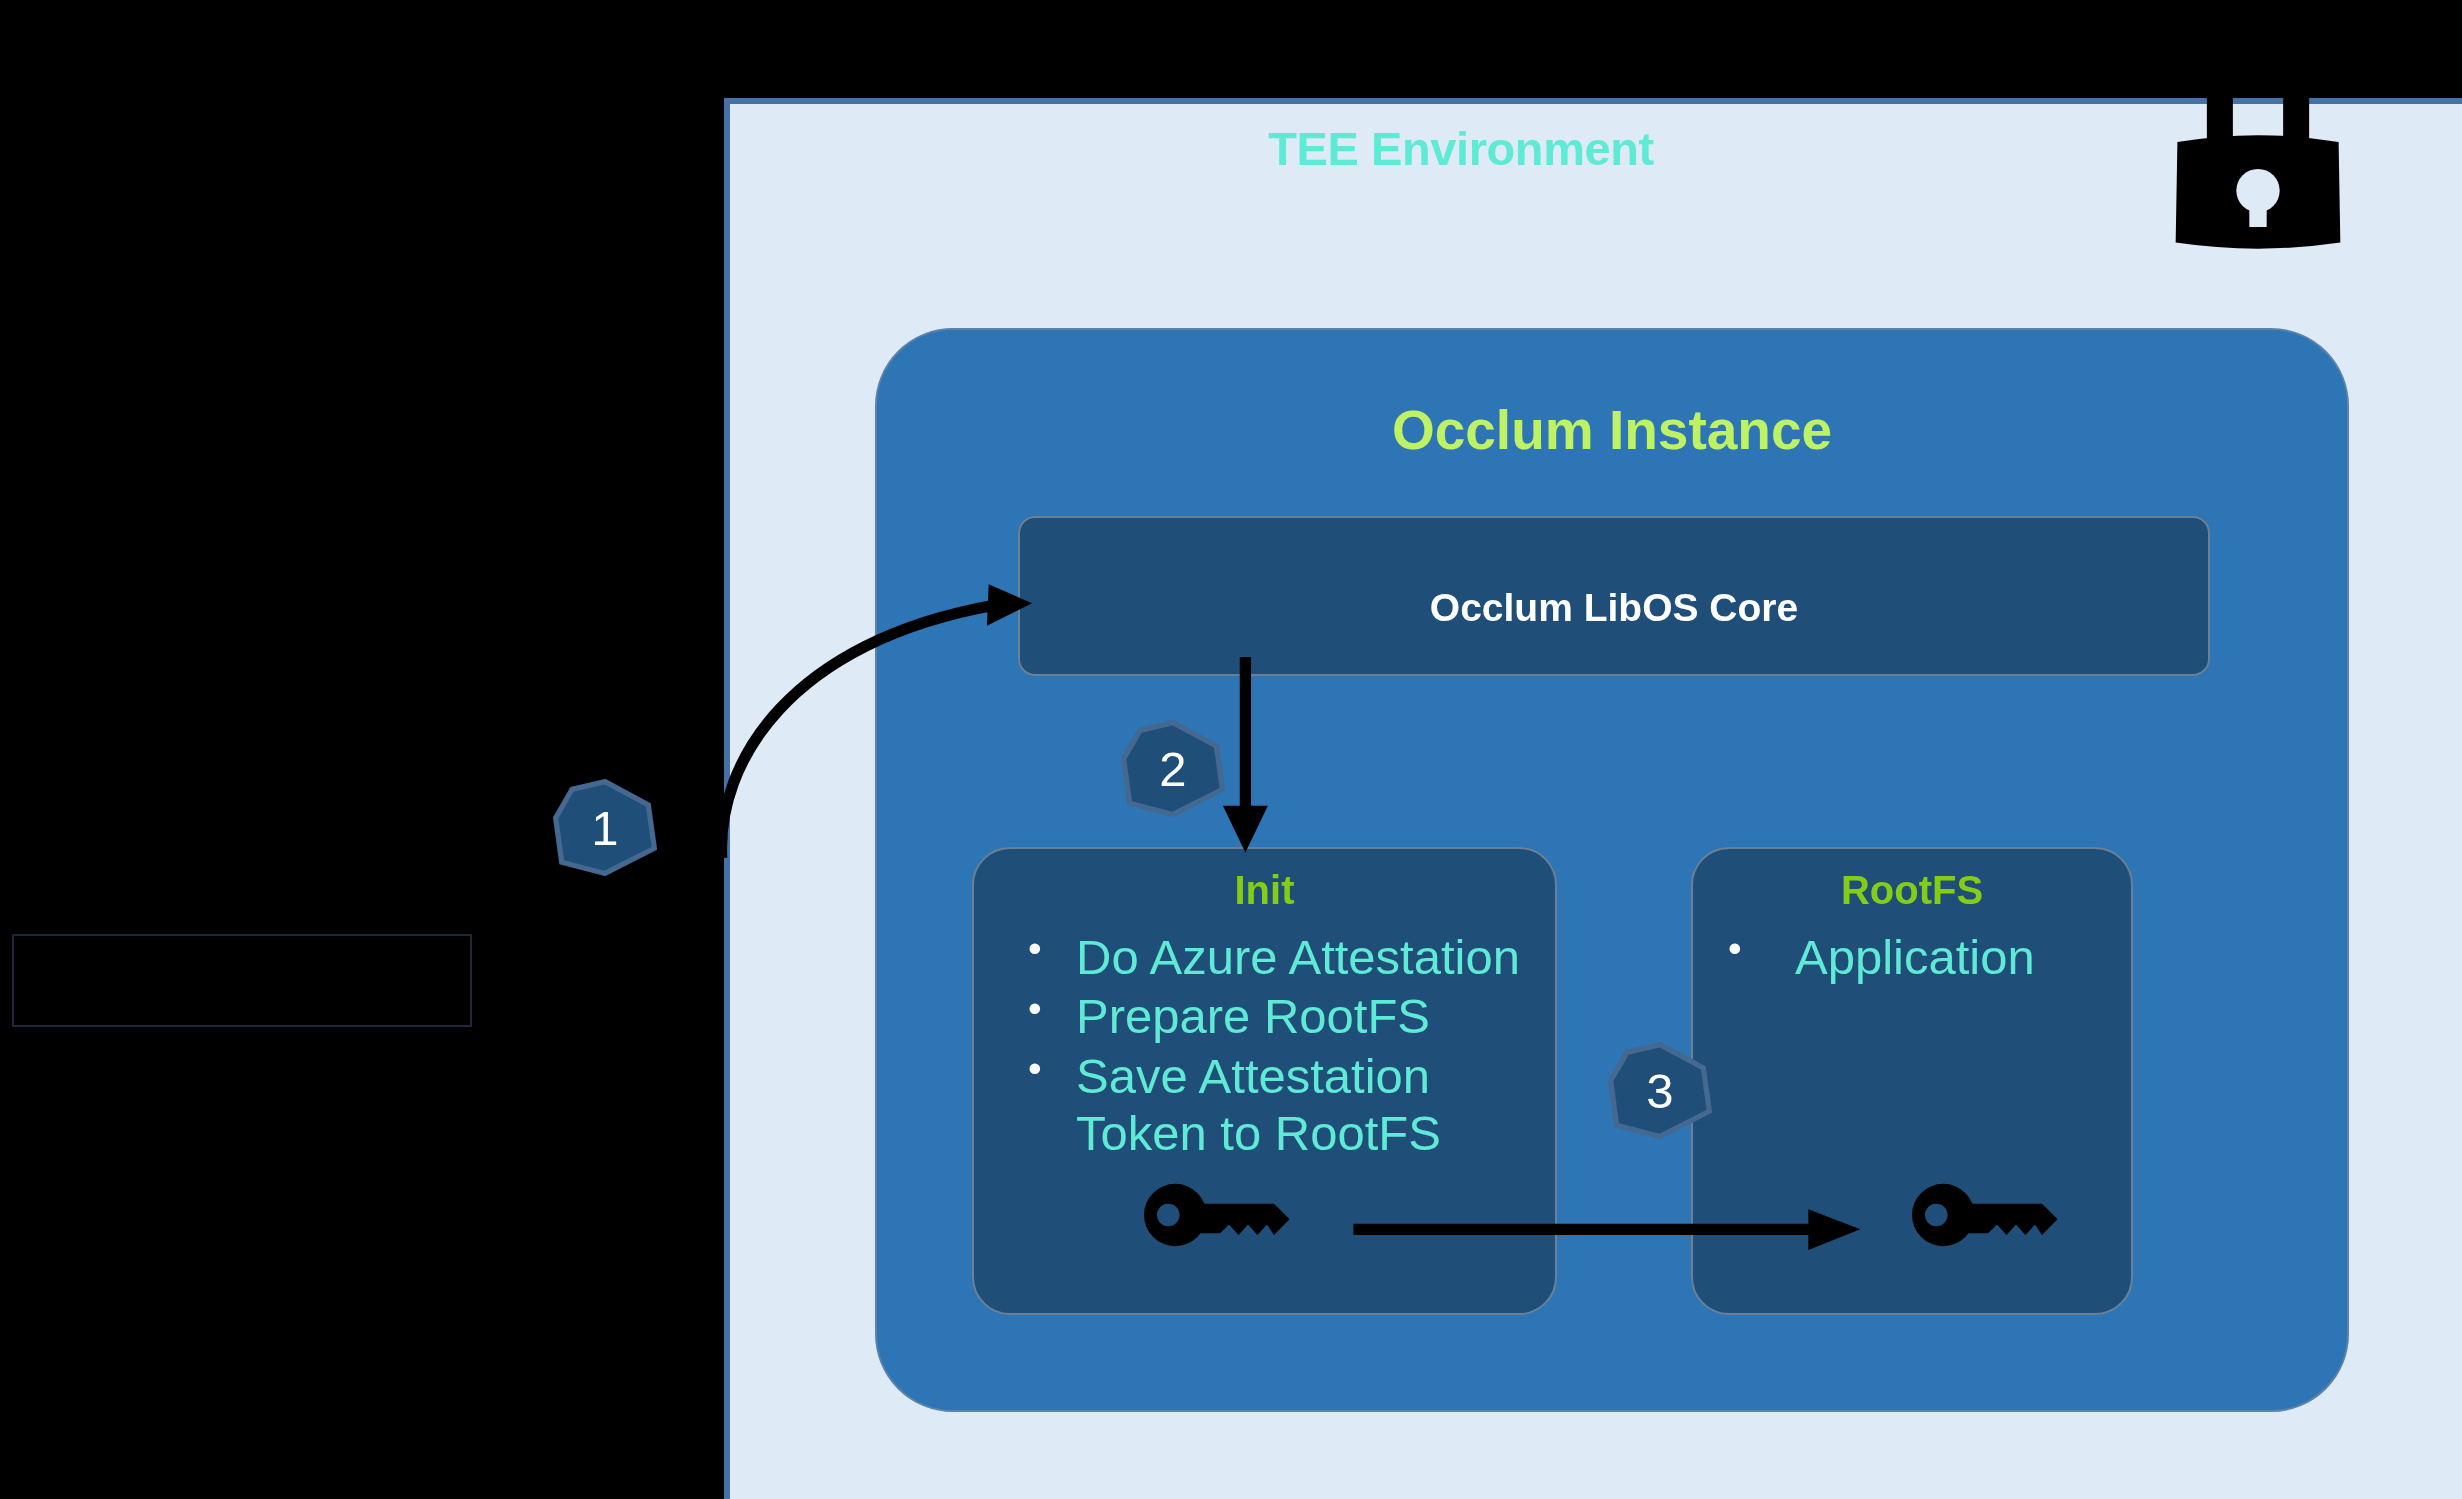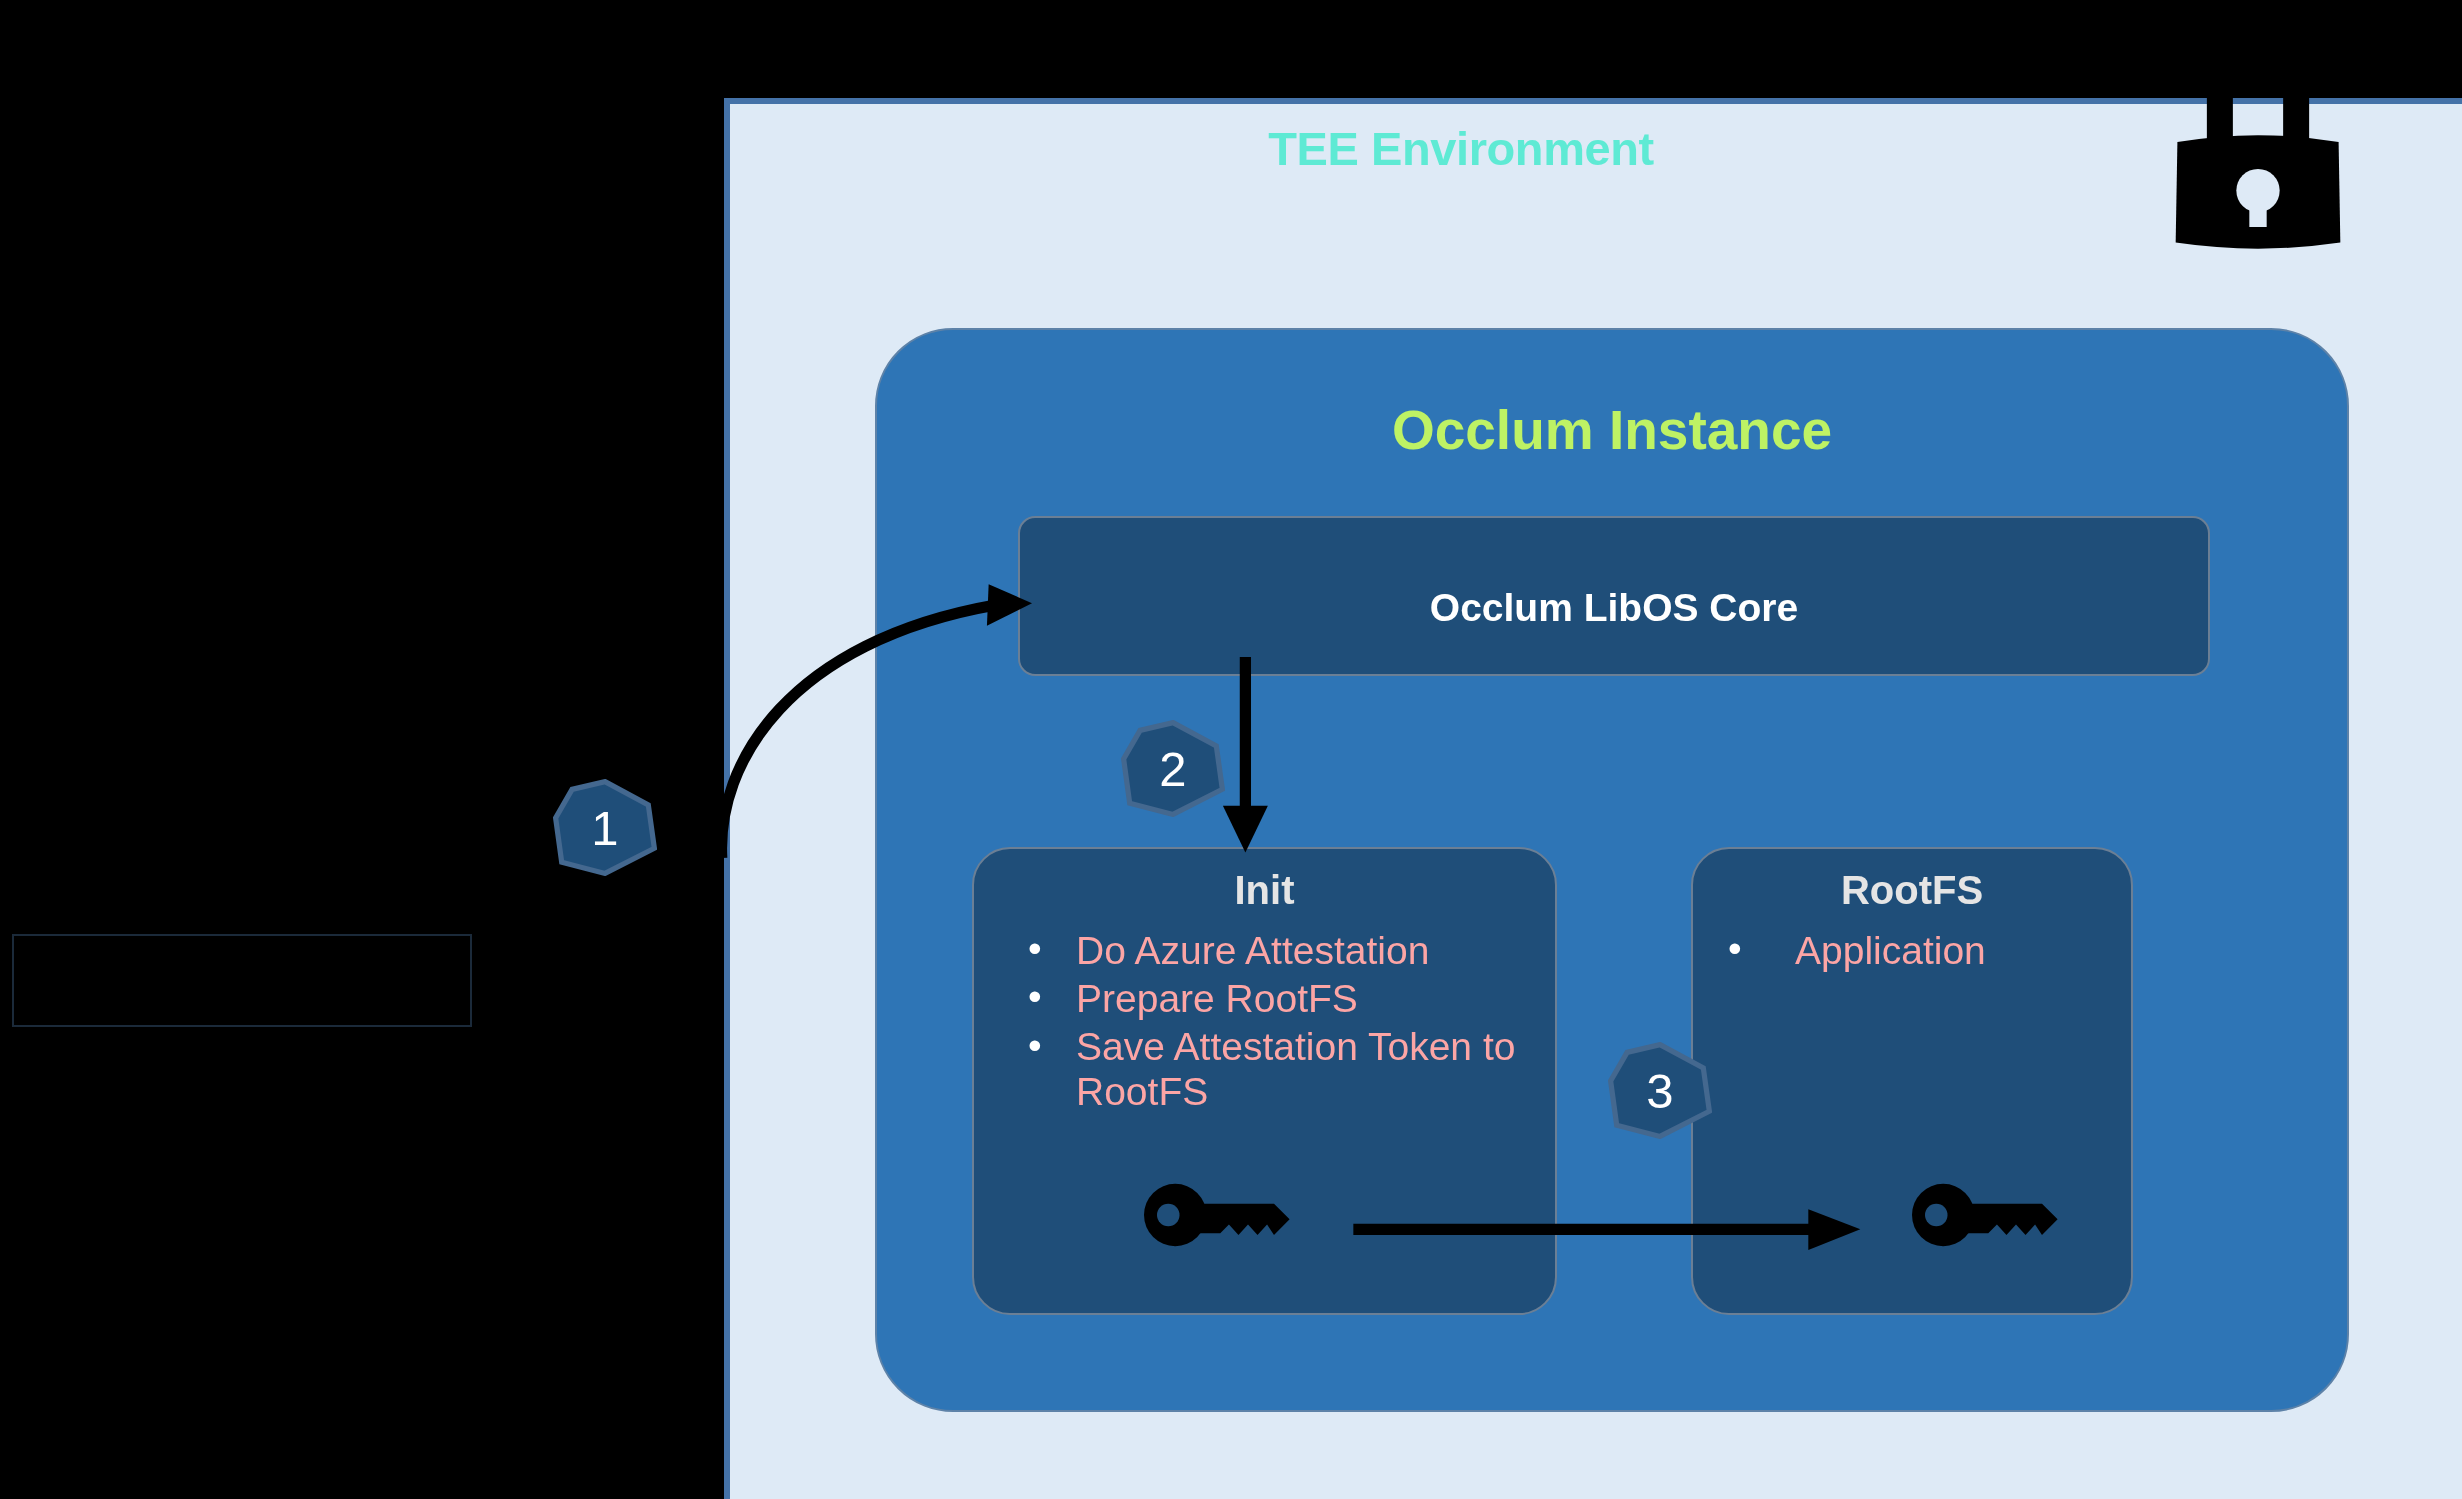--- a/index.html
+++ b/index.html
@@ -115,32 +115,32 @@
     border-radius: 38px;
     box-sizing: border-box;
   }
   .panel-init  { left: 95px;  top: 517px; width: 585px; height: 468px; }
   .panel-rootfs{ left: 814px;  top: 517px; width: 442px; height: 468px; }
 
   .panel-title {
     text-align: center;
     font-size: 40px;
     font-weight: bold;
-    color: #e5e5e5;
+    color: #84cc16;
     margin-top: 19px;
   }
   .bullets {
     margin: 15.6px 0 0 0;
     padding: 0;
     list-style: none;
   }
   .bullets li {
     position: relative;
-    color: #fca5a5;
-    font-size: 39px;
+    color: #5eead4;
+    font-size: 49px;
     line-height: 1.15;
     padding-left: 102px;
     margin-bottom: 3.5px;
   }
   .bullets li::before {
     content: "\2022";
     position: absolute;
     left: 54px;
     top: -1.7px;
     font-size: 39px;

